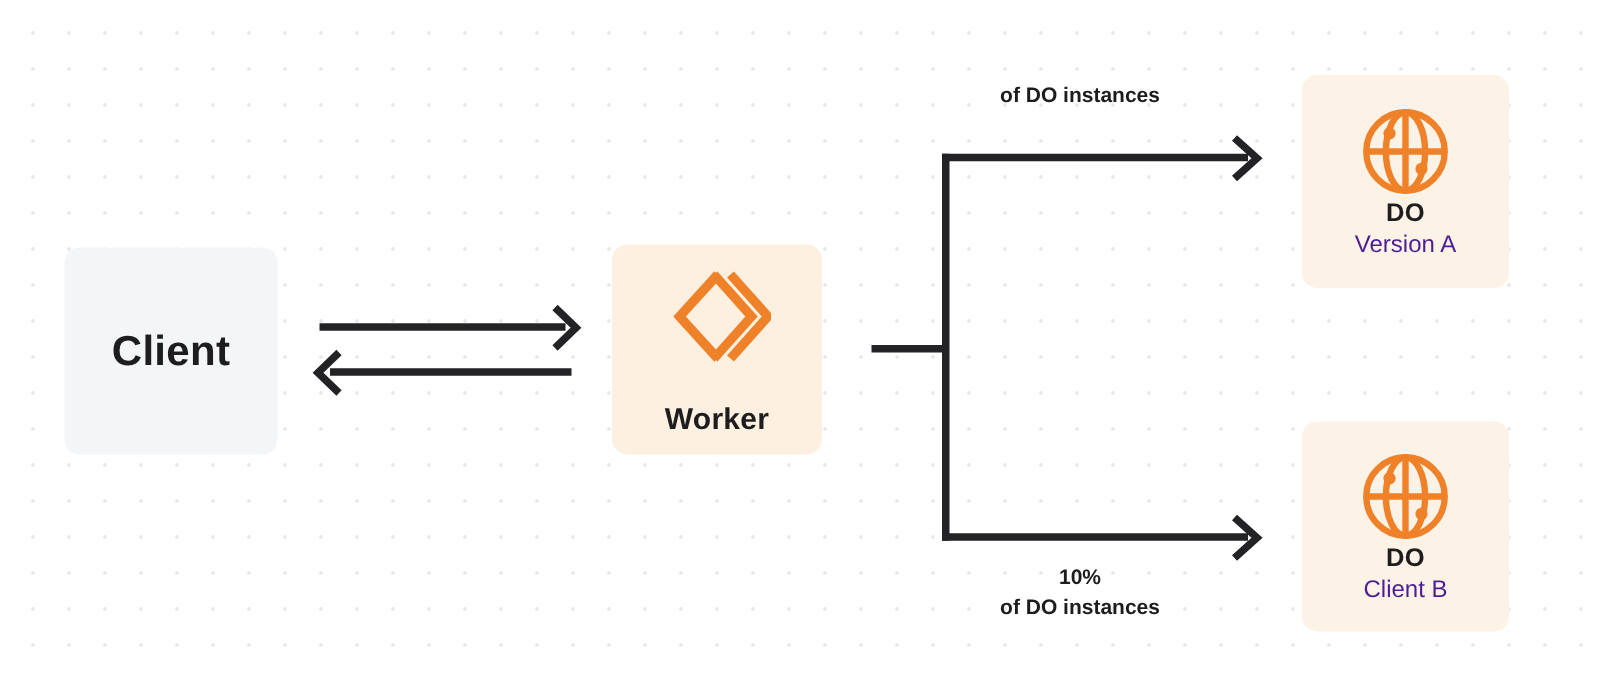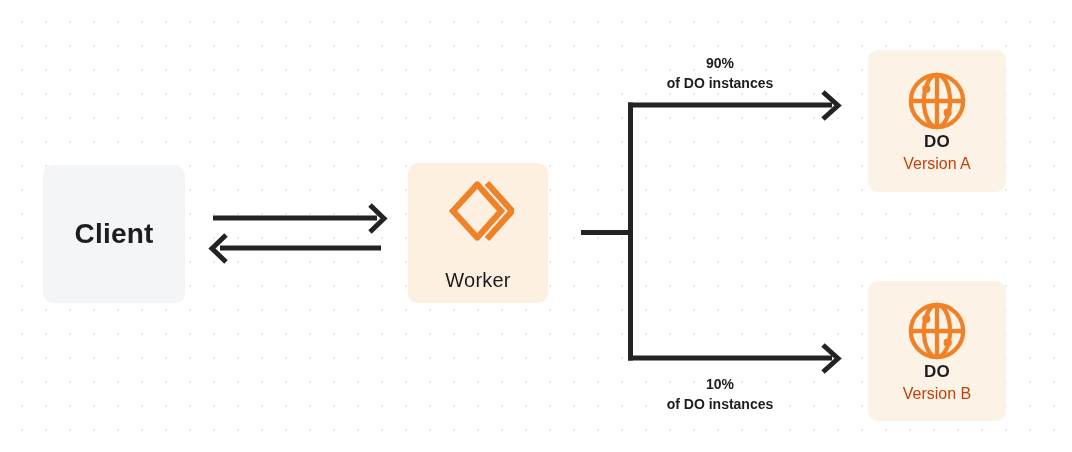--- a/index.html
+++ b/index.html
@@ -52,35 +52,35 @@
   }
 
   .label-client {
     font-size: 28px;
     font-weight: bold;
     color: #1d1d1f;
     letter-spacing: 0.2px;
   }
   .label-worker {
     font-size: 20px;
-    font-weight: normal;
+    font-weight: bold;
     color: #1d1d1f;
     letter-spacing: 0.2px;
     margin-top: 22px;
   }
   .do-title {
     font-size: 17px;
     font-weight: bold;
     color: #1d1d1f;
     letter-spacing: 0.3px;
   }
   .do-sub {
     font-size: 16px;
     font-weight: normal;
-    color: #c2410c;
+    color: #4c1d95;
     margin-top: 3px;
   }
 
   .icon-wrap {
     display: block;
     line-height: 0;
   }
 
   
   #edges {
@@ -133,21 +133,20 @@
       <polyline points="823,92 838,105.5 823,119" fill="none" stroke="#232326" stroke-width="5" stroke-linecap="butt" stroke-linejoin="miter"></polyline>
     </g>
 
     <g>
       <line x1="628" y1="358" x2="832" y2="358" stroke="#232326" stroke-width="5" stroke-linecap="butt"></line>
       <polyline points="823,345 838,358.5 823,372" fill="none" stroke="#232326" stroke-width="5" stroke-linecap="butt" stroke-linejoin="miter"></polyline>
     </g>
   </svg>
 
   <div class="edge-label edge-label-top">
-    <div>90%</div>
     <div>of DO instances</div>
   </div>
 
   <div class="edge-label edge-label-bot">
     <div>10%</div>
     <div>of DO instances</div>
   </div>
 
   <div class="node node-client">
     <div class="label-client">Client</div>
@@ -191,16 +190,16 @@
           <circle cx="32" cy="32" r="27"></circle>
           <line x1="32" y1="5" x2="32" y2="59"></line>
           <line x1="5.5" y1="32" x2="58.5" y2="32"></line>
           <ellipse cx="32" cy="32" rx="13.5" ry="27"></ellipse>
         </g>
         <circle cx="21" cy="19.5" r="4.2" fill="#ef8229"></circle>
         <circle cx="43" cy="44" r="4.2" fill="#ef8229"></circle>
       </svg>
     </span>
     <div class="do-title">DO</div>
-    <div class="do-sub">Version B</div>
+    <div class="do-sub">Client B</div>
   </div>
 
 </div>
 
 </body></html>

